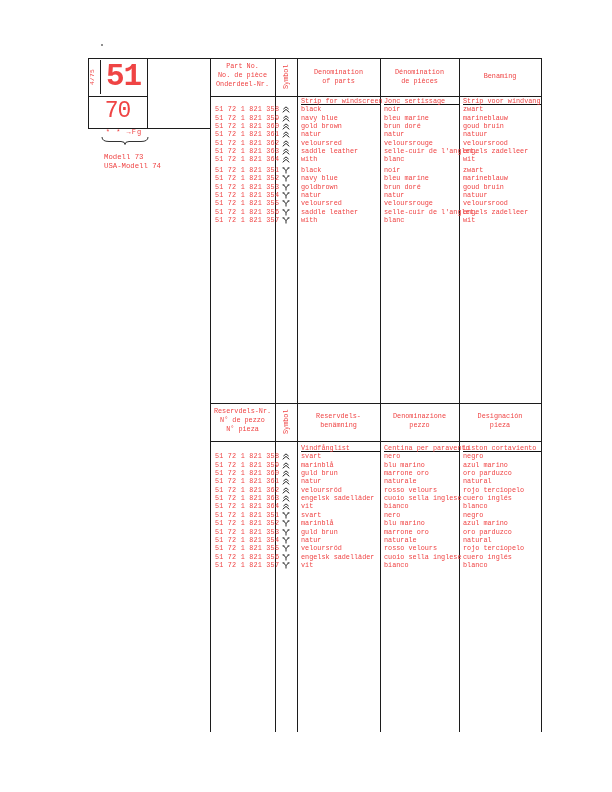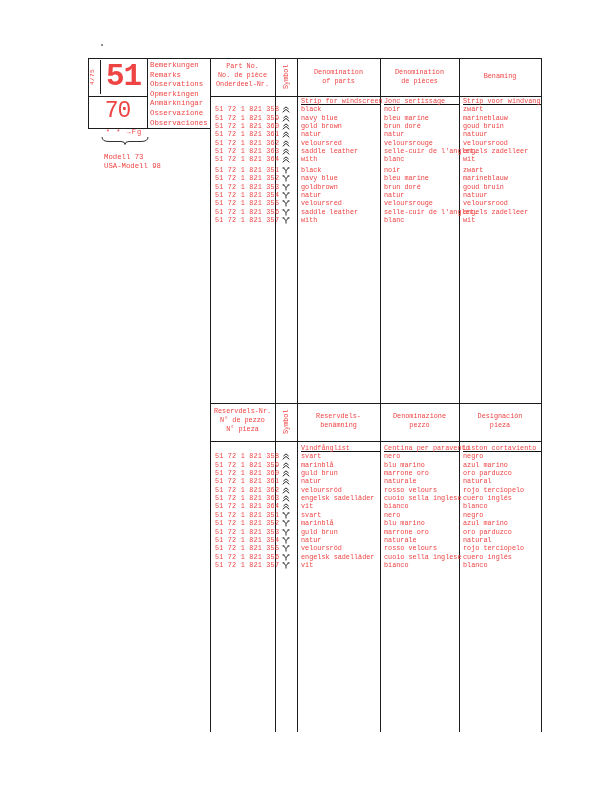--- a/index.html
+++ b/index.html
@@ -69,40 +69,31 @@
   <div class="vline" style="left:210px;top:58px;height:674px;"></div>
   <div class="vline" style="left:275px;top:58px;height:674px;"></div>
   <div class="vline" style="left:297px;top:58px;height:674px;"></div>
   <div class="vline" style="left:380px;top:58px;height:674px;"></div>
   <div class="vline" style="left:459px;top:58px;height:674px;"></div>
   <div class="vline" style="left:541px;top:58px;height:674px;"></div>
 
   <div class="issue-vert" style="left:89px;top:60px;width:10px;height:34px;">4/75</div>
   <div class="big-num" style="left:100px;top:58px;width:47px;height:38px;font-size:31px;line-height:37px;font-weight:700;">51</div>
   <div class="big-num" style="left:88px;top:96px;width:59px;height:32px;font-size:23px;line-height:31px;">70</div>
-  <div class="remarks" style="left:150px;top:61px;width:60px;">
-    <div>Bemerkungen</div>
-    <div>Remarks</div>
-    <div>Observations</div>
-    <div>Opmerkingen</div>
-    <div>Anmärkningar</div>
-    <div>Osservazione</div>
-    <div>Observaciones</div>
-  </div>
 
   <div class="footnote-sym" style="left:98px;top:128px;width:52px;">
     <span>* *</span>
     <span>→Fg</span>
   </div>
   <svg class="abs" style="left:101px;top:137px;" width="48" height="8" viewBox="0 0 48 8">
     <path d="M1 0 Q1 4.5 8 4.5 L20 4.5 Q24 4.5 24 7.5 Q24 4.5 28 4.5 L40 4.5 Q47 4.5 47 0" fill="none" stroke="#1c1c1c" stroke-width="0.9"></path>
   </svg>
   <div class="models" style="left:104px;top:153px;">
     <div>Modell 73</div>
-    <div>USA-Modell 98</div>
+    <div>USA-Modell 74</div>
   </div>
 
   <div class="th" style="left:210px;top:62px;width:65px;">
     <div>Part No.</div>
     <div>No. de pièce</div>
     <div>Onderdeel-Nr.</div>
   </div>
   <div class="th-rot" style="left:275px;top:58px;width:22px;height:38px;">Symbol</div>
   <div class="th" style="left:297px;top:68px;width:83px;">
     <div>Denomination</div>

